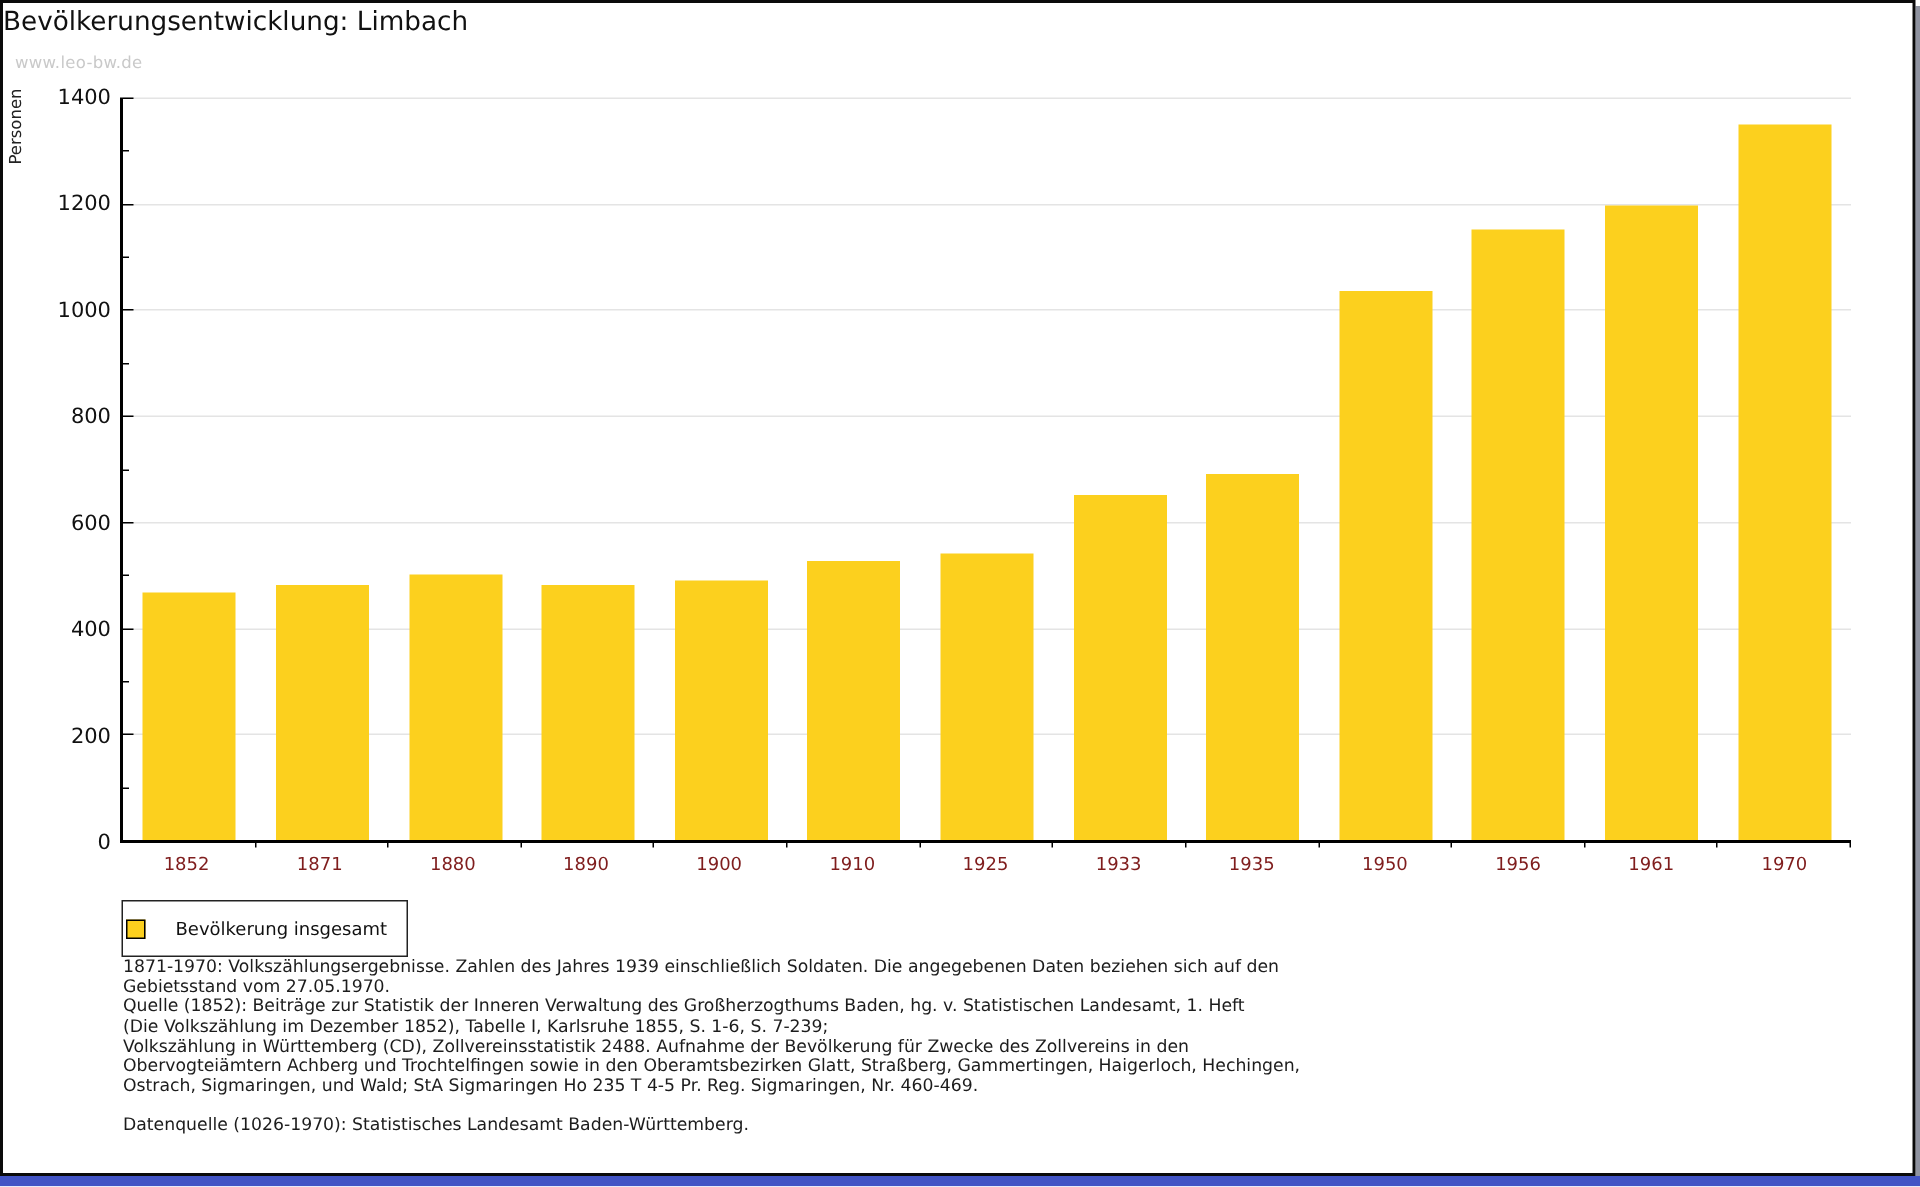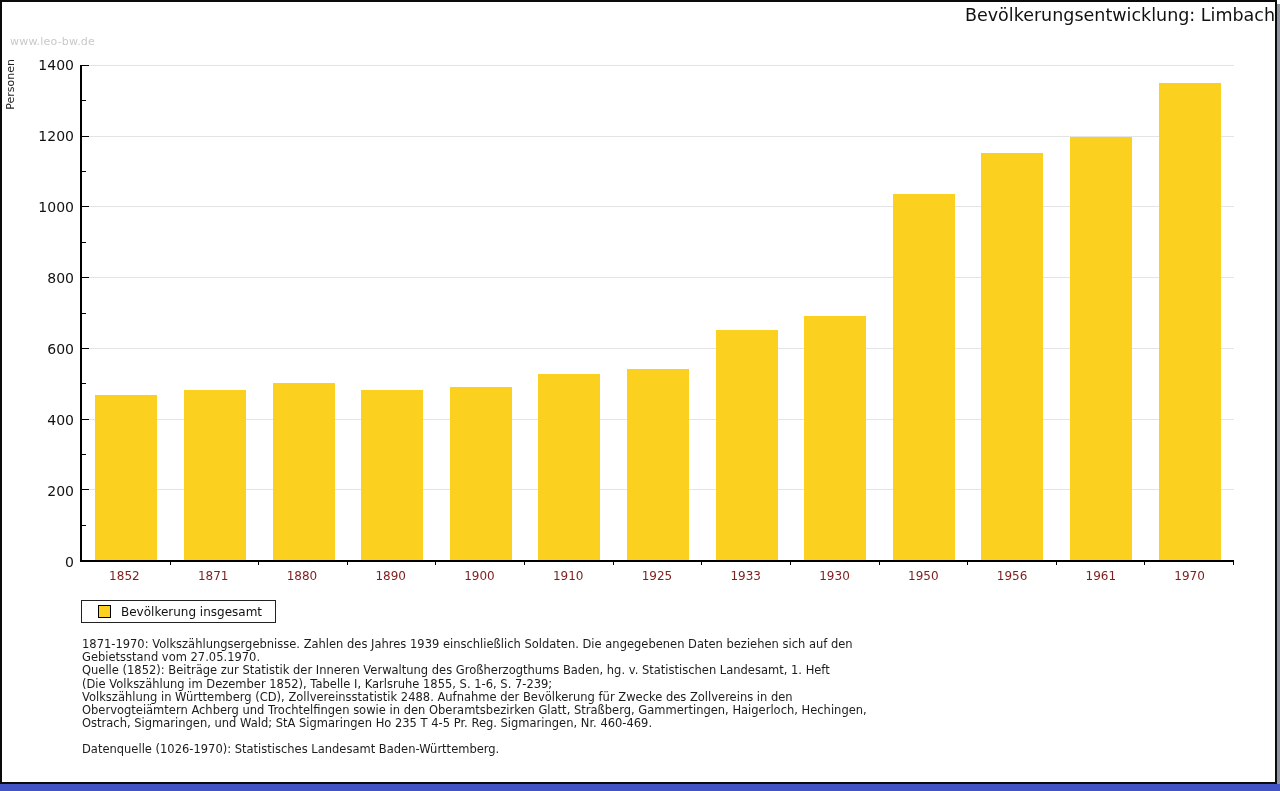--- a/index.html
+++ b/index.html
@@ -13,21 +13,21 @@
     background:#ffffff; border:2px solid #0a0a0a;
     box-shadow:4px 4px 0 #8f93a0;
   }
   .bottom-strip {
     position:absolute; left:0; right:0; bottom:0; height:7px; z-index:5;
   }
   .watermark {
     position:absolute; left:8px; top:5px; font-size:11px; letter-spacing:0.2px;margin-top:28px;
   }
   .chart-title {
-    position:absolute; left:0; top:3px; width:100%; text-align:right;
+    position:absolute; left:0; top:3px; width:100%; text-align:left;
     font-size:17.5px; color:#111;
   }
   .y-axis-title {
     position:absolute; left:2px; top:57px; font-size:11px; color:#222;
     writing-mode:vertical-rl; transform:rotate(180deg);
   }
   .plot {
     position:absolute; left:78px; top:63px; width:1154px; height:497px;
     border-left:2px solid #000; border-bottom:2px solid #000;
   }
@@ -55,23 +55,23 @@
     position:absolute; right:0; transform:translateY(50%);
     font-size:14px; color:#111; text-align:right; line-height:12px;
   }
   .x-labels {
     position:absolute; left:78px; top:567px; width:1154px; display:flex;
   }
   .x-label {
     flex:1 1 0; text-align:center; font-size:12px; color:#7f1d1d;
   }
   .legend-box {
-    position:absolute; left:79px; top:598px; height:23px;
+    position:absolute; left:79px; top:598px; height:38px;
     border:1px solid #222; display:inline-flex; align-items:center;
-    padding:0 13px 0 16px; gap:10px; background:#fff;
+    padding:0 13px 0 2px; gap:20px; background:#fff;
   }
   .legend-swatch {
     width:13px; height:13px; border:1px solid #000; flex:0 0 auto;
   }
   .legend-label { font-size:12px; color:#111; white-space:nowrap; }
   .footnotes {
     position:absolute; left:80px; top:636px; font-size:11.5px; line-height:13.2px;
     color:#1c1c1c;
   }
   .footnote-line { white-space:nowrap; }
@@ -177,21 +177,21 @@
 
     <div class="x-labels">
         <div class="x-label">1852</div>
         <div class="x-label">1871</div>
         <div class="x-label">1880</div>
         <div class="x-label">1890</div>
         <div class="x-label">1900</div>
         <div class="x-label">1910</div>
         <div class="x-label">1925</div>
         <div class="x-label">1933</div>
-        <div class="x-label">1930</div>
+        <div class="x-label">1935</div>
         <div class="x-label">1950</div>
         <div class="x-label">1956</div>
         <div class="x-label">1961</div>
         <div class="x-label">1970</div>
       </div>
 
     <div class="legend-box">
       <span class="legend-swatch" style="background: rgb(252, 208, 30);"></span>
       <span class="legend-label">Bevölkerung insgesamt</span>
     </div>

